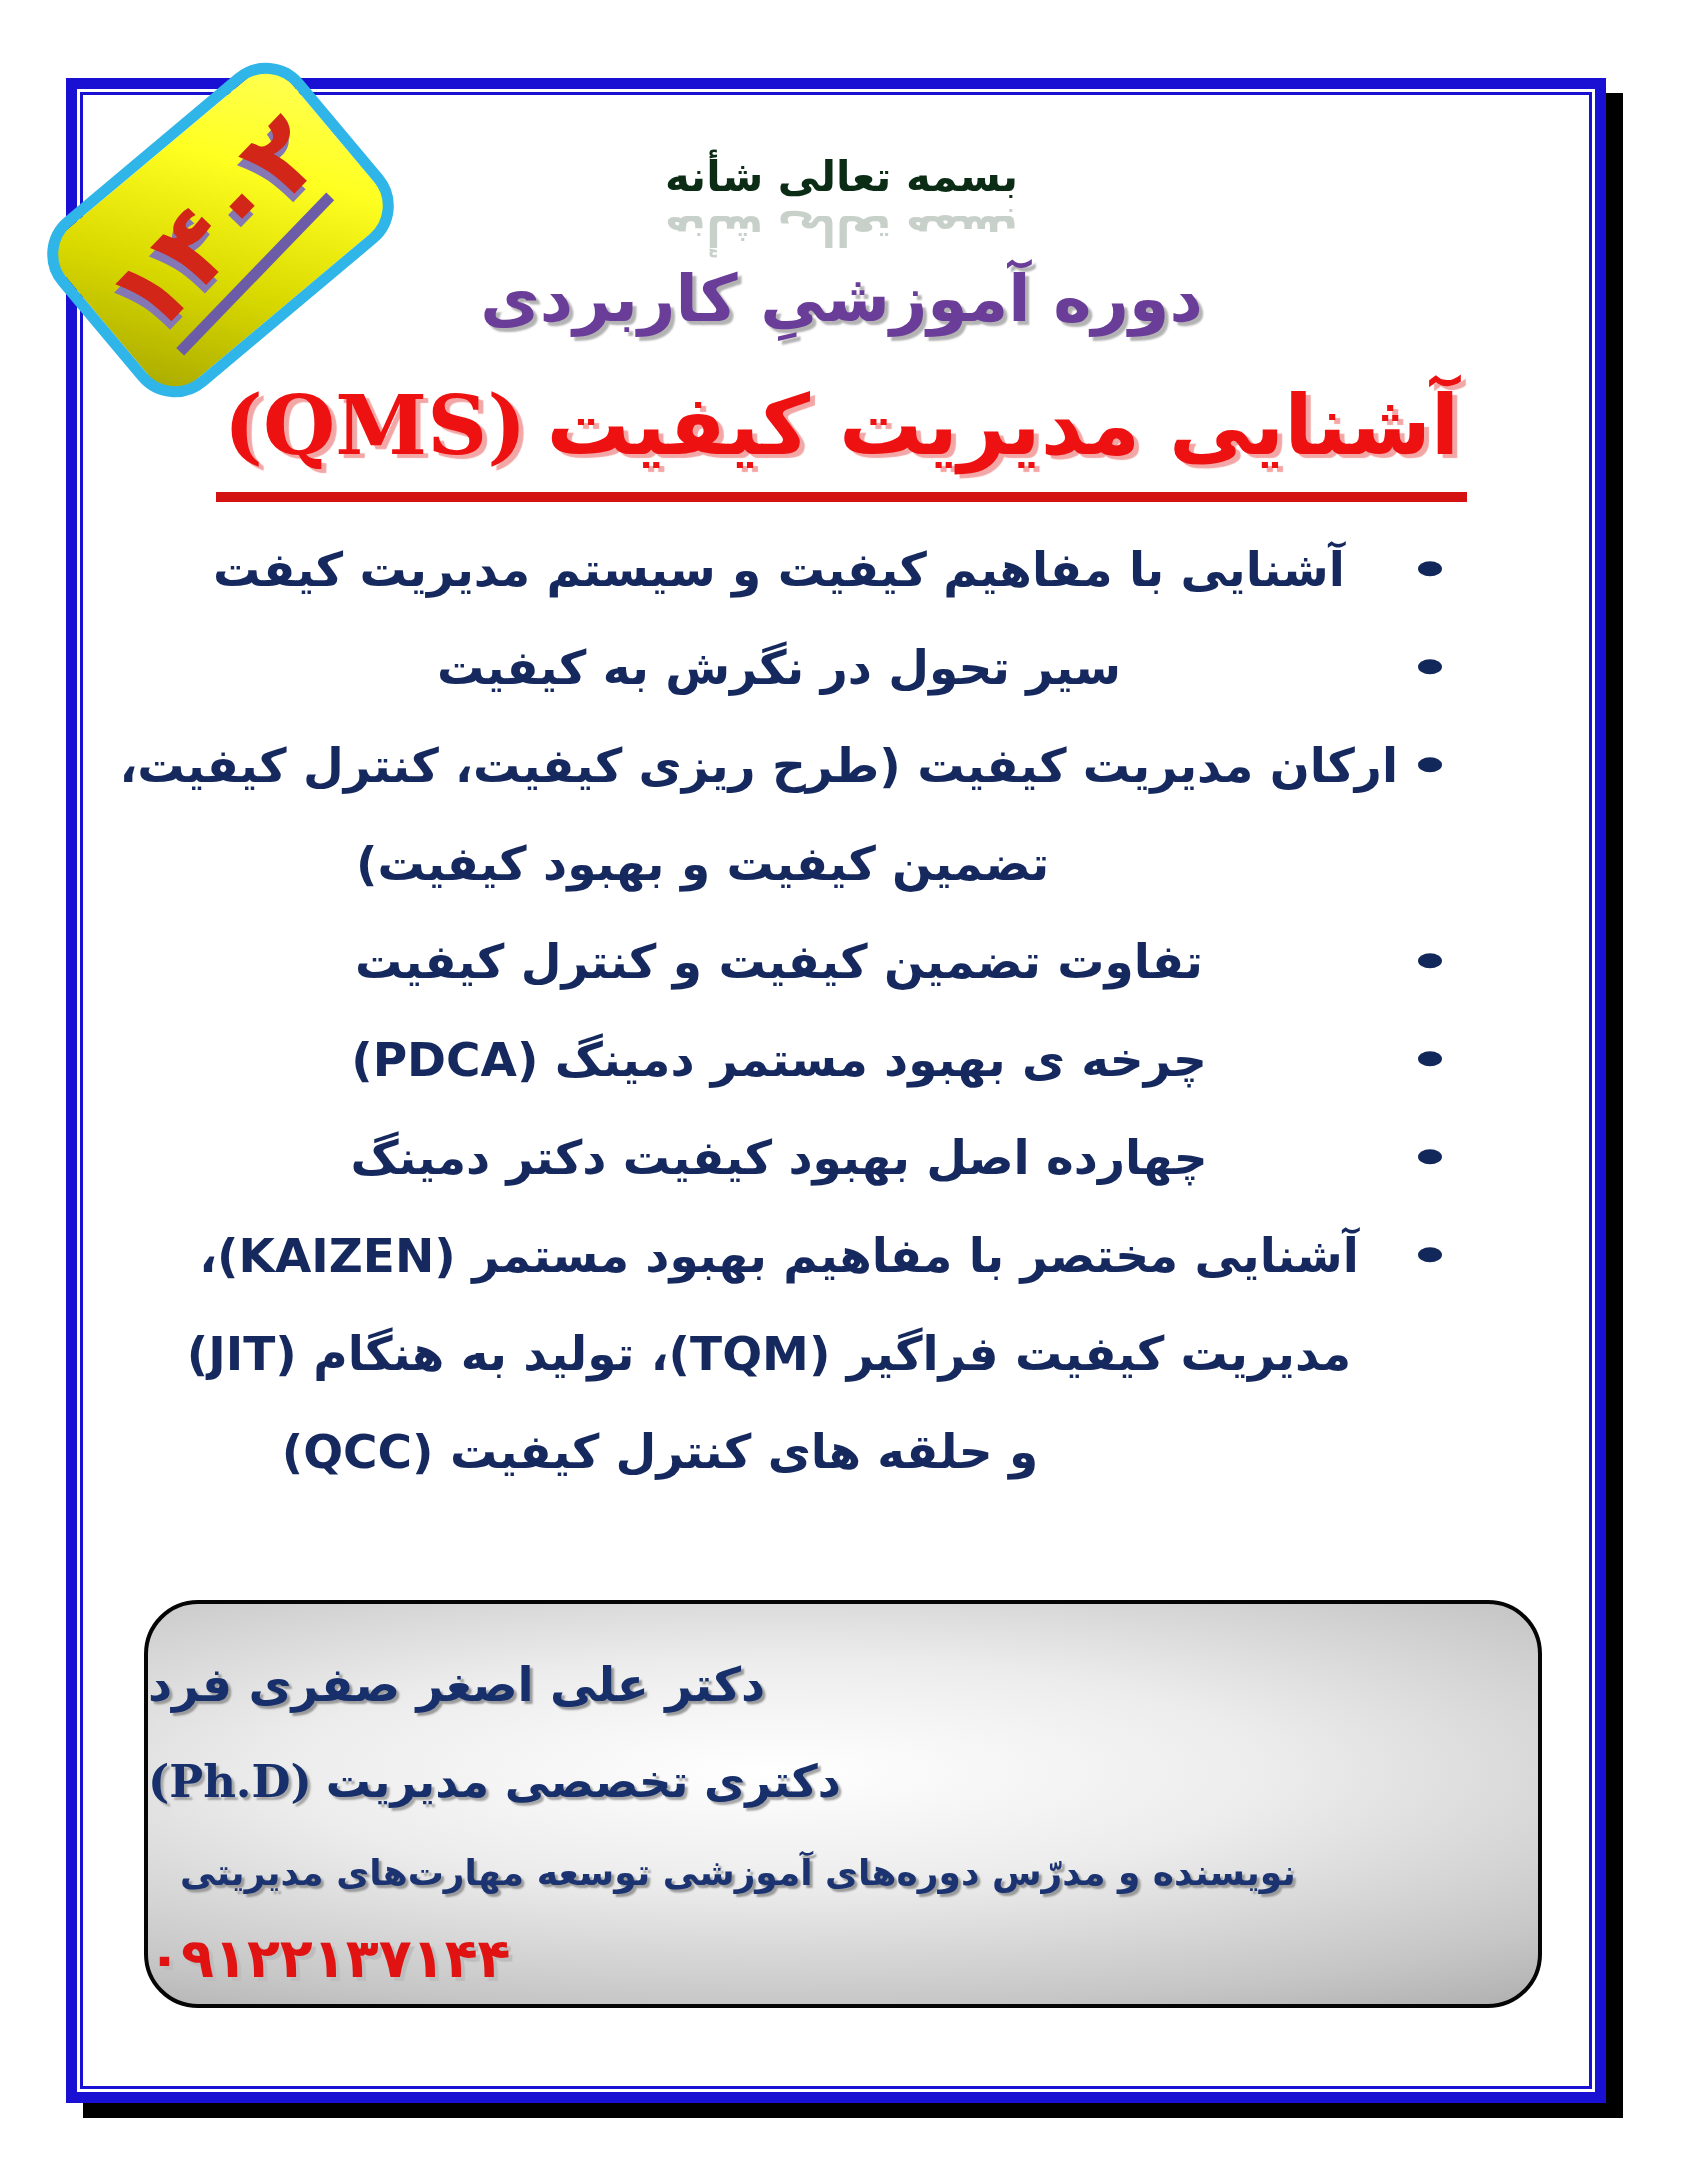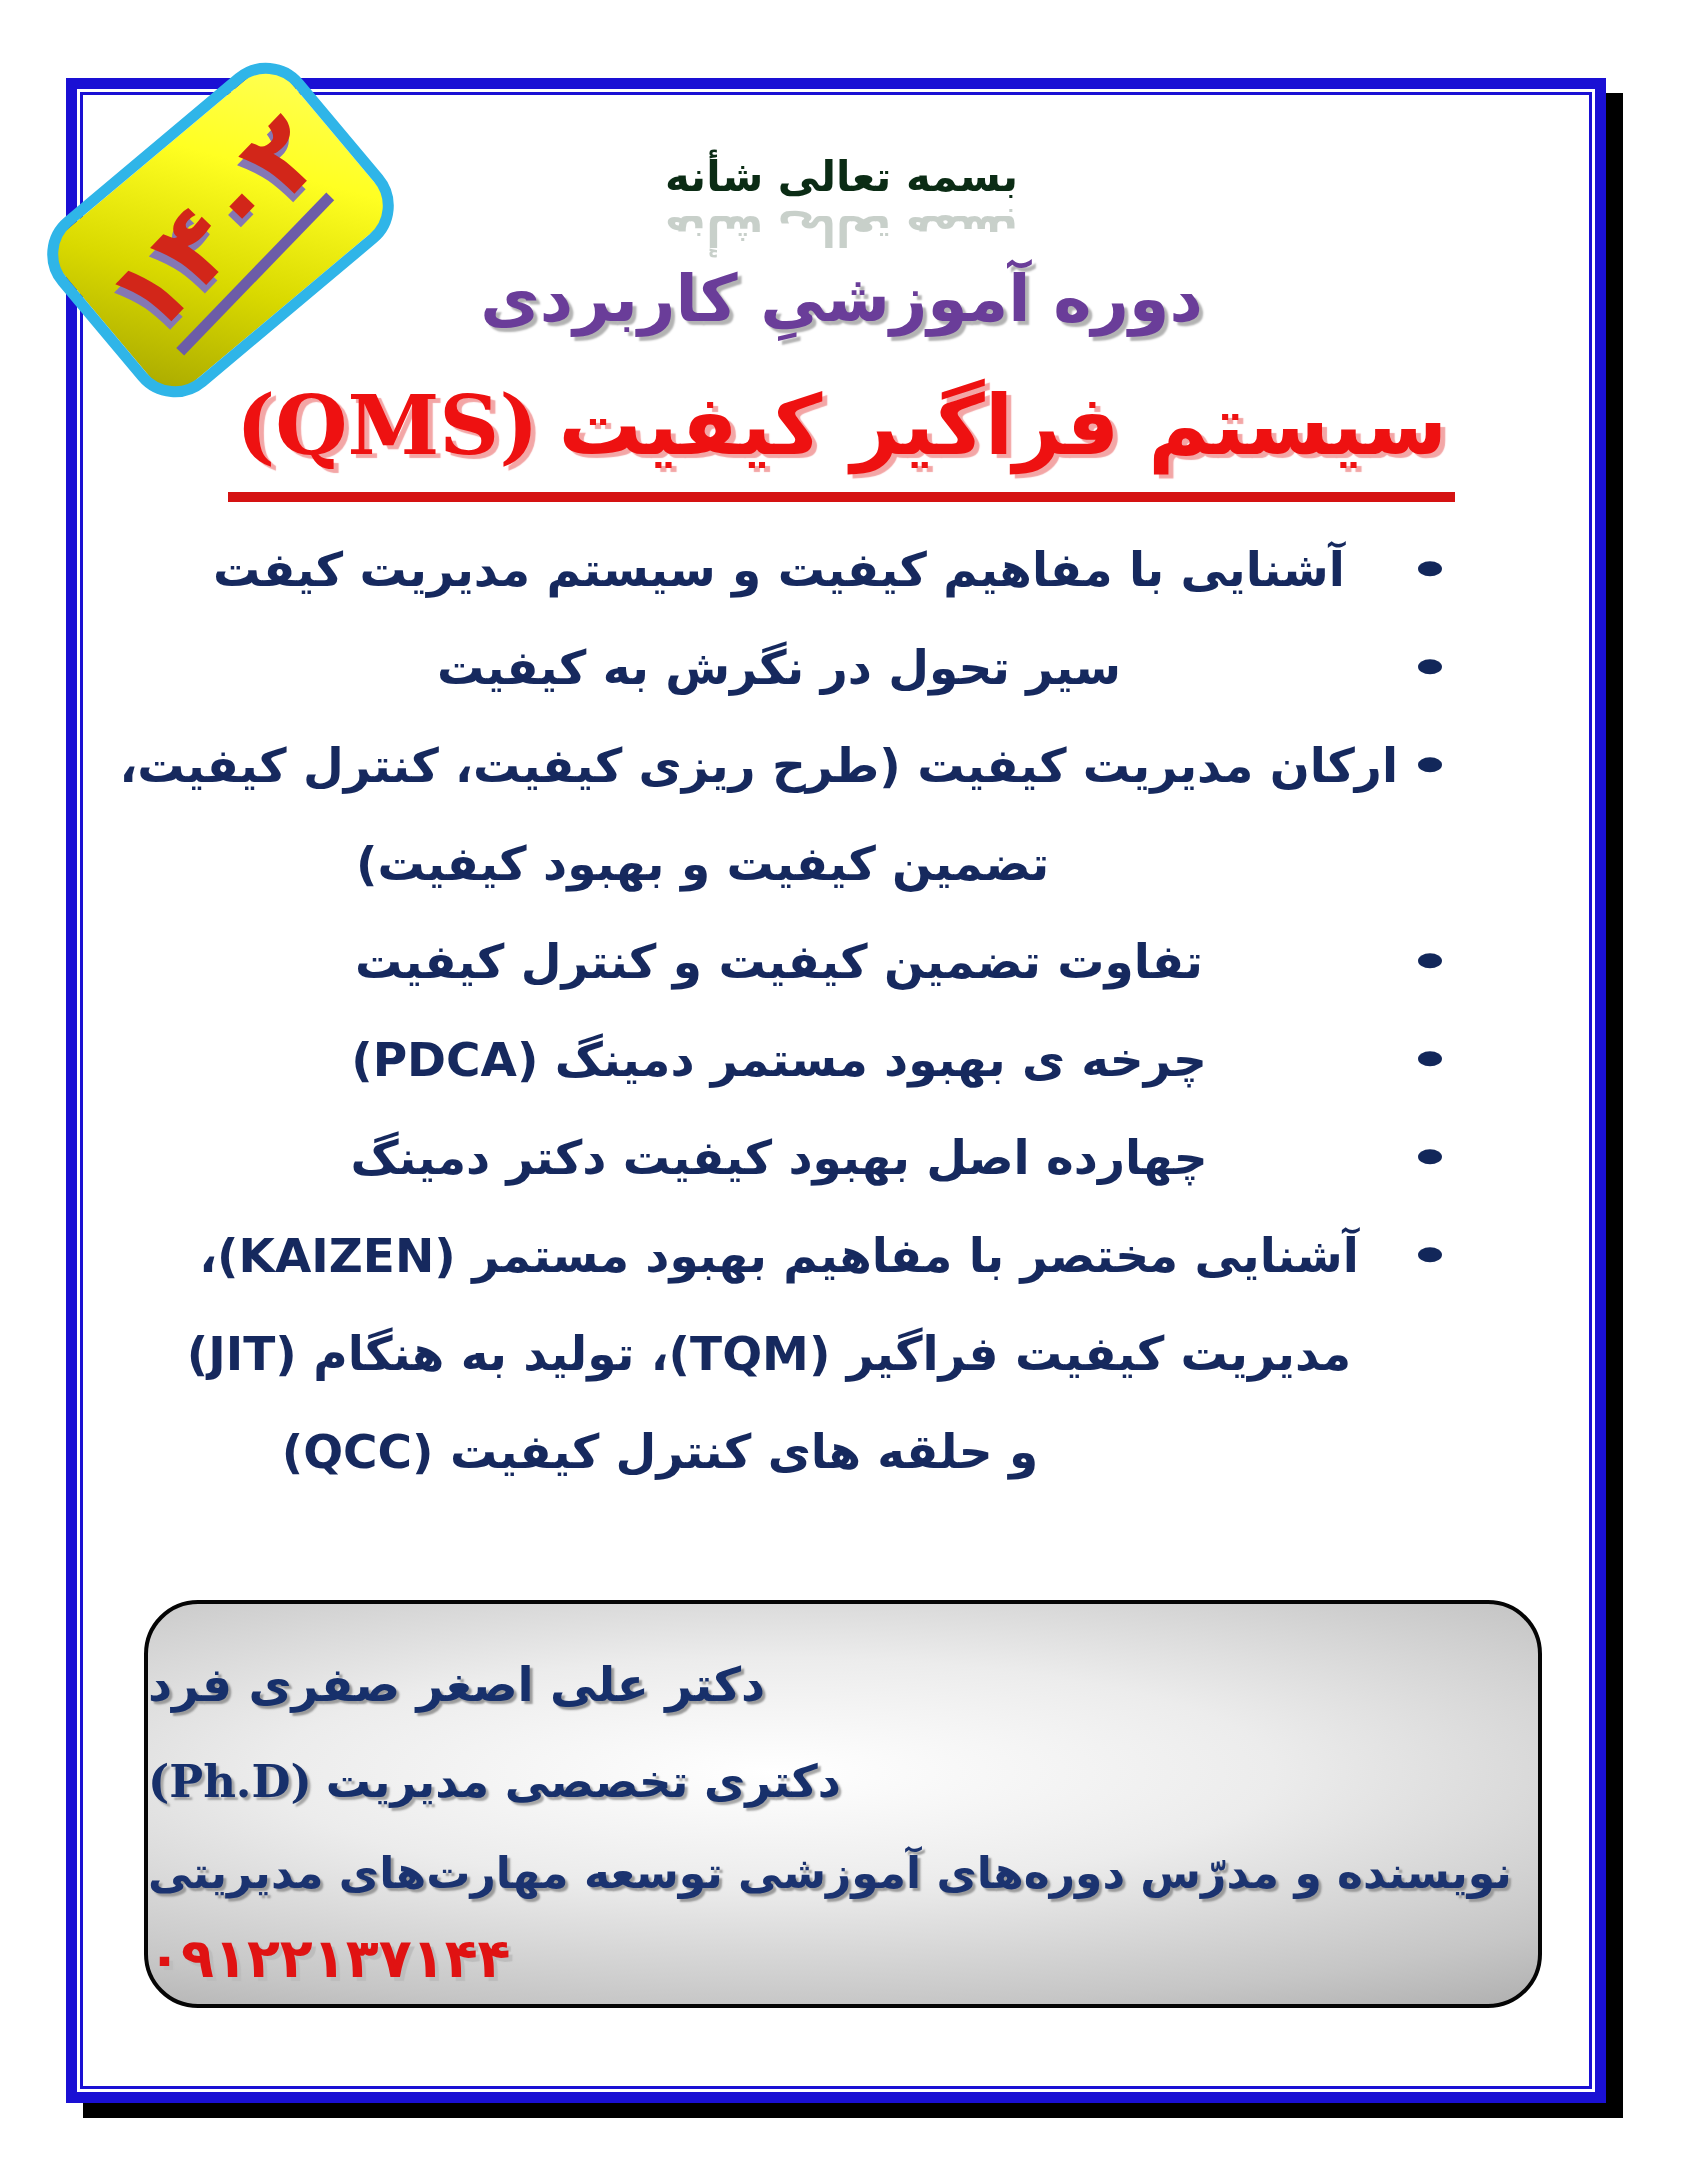--- a/index.html
+++ b/index.html
@@ -134,23 +134,24 @@
   }
   .presenter-degree {
     margin-top:38px;
     font-size:45px; font-weight:bold; line-height:59px;
     color:#17306b;
     text-shadow:3px 3px 2px #a6a6a6;
   }
   .degree-en { font-family:"DejaVu Serif", serif; margin-right:14px; }
   .presenter-role {
     margin-top:36px;
-    font-size:44px; font-weight:bold; line-height:51px;
+    font-size:36px; font-weight:bold; line-height:51px;
     color:#1b3370;
     text-shadow:3px 3px 2px #9a9a9a;
+    padding-left:32px;
   }
   .presenter-phone {
     margin-top:22px;
     font-size:54px; font-weight:bold; line-height:77px;
     color:#e01212;
     letter-spacing:5px;
     text-shadow:4px 4px 1px #bdbdbd;
   }
 </style>
 </head>
@@ -166,21 +167,21 @@
     <div class="year-underline"></div>
   </div>
 </div>
 
 <div class="bismillah">بسمه تعالی شأنه</div>
 <div class="bismillah-reflect">بسمه تعالی شأنه</div>
 
 <div class="subtitle">دوره آموزشیِ کاربردی</div>
 
 <div class="title-wrap">
-  <span class="title-inner"><span class="title-fa">سیستم فراگیر کیفیت</span><span class="title-en">(QMS)</span></span>
+  <span class="title-inner"><span class="title-fa">آشنایی مدیریت کیفیت</span><span class="title-en">(QMS)</span></span>
 </div>
 
 <ul class="topics">
     <li class="topic">
       <div class="line"><span class="dot"></span>آشنایی با مفاهیم کیفیت و سیستم مدیریت کیفت</div>
     </li>
     <li class="topic">
       <div class="line"><span class="dot"></span>سیر تحول در نگرش به کیفیت</div>
     </li>
     <li class="topic">

